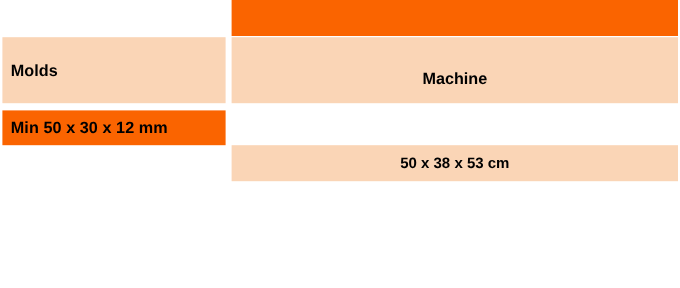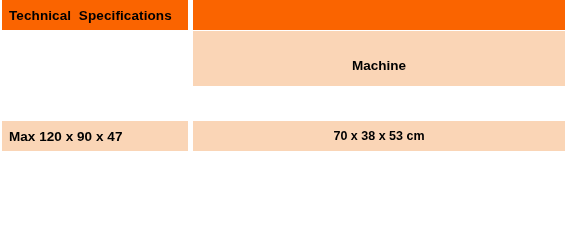--- a/index.html
+++ b/index.html
@@ -79,22 +79,22 @@
   }
   .t-value-sm {
     font-size: 12.5px;
   }
 </style>
 </head>
 <body>
 
 <div id="spec-table">
 
-  <div class="cell orange left-col row-head t-head">Technical  Specifications</div>
   <div class="cell orange right-col row-head t-head"></div>
 
+  <div class="cell peach left-col row-2 t-label">Molds</div>
   <div class="cell peach right-col row-2 t-machine">Machine</div>
 
+  <div class="cell orange left-col row-3 t-label">Min 50 x 30 x 12 mm</div>
 
-  <div class="cell peach left-col row-4 t-label">Max 120 x 90 x 47</div>
-  <div class="cell peach right-col row-4 t-value-sm">70 x 38 x 53 cm</div>
+  <div class="cell peach right-col row-4 t-value-sm">50 x 38 x 53 cm</div>
 
 </div>
 
 </body></html>

